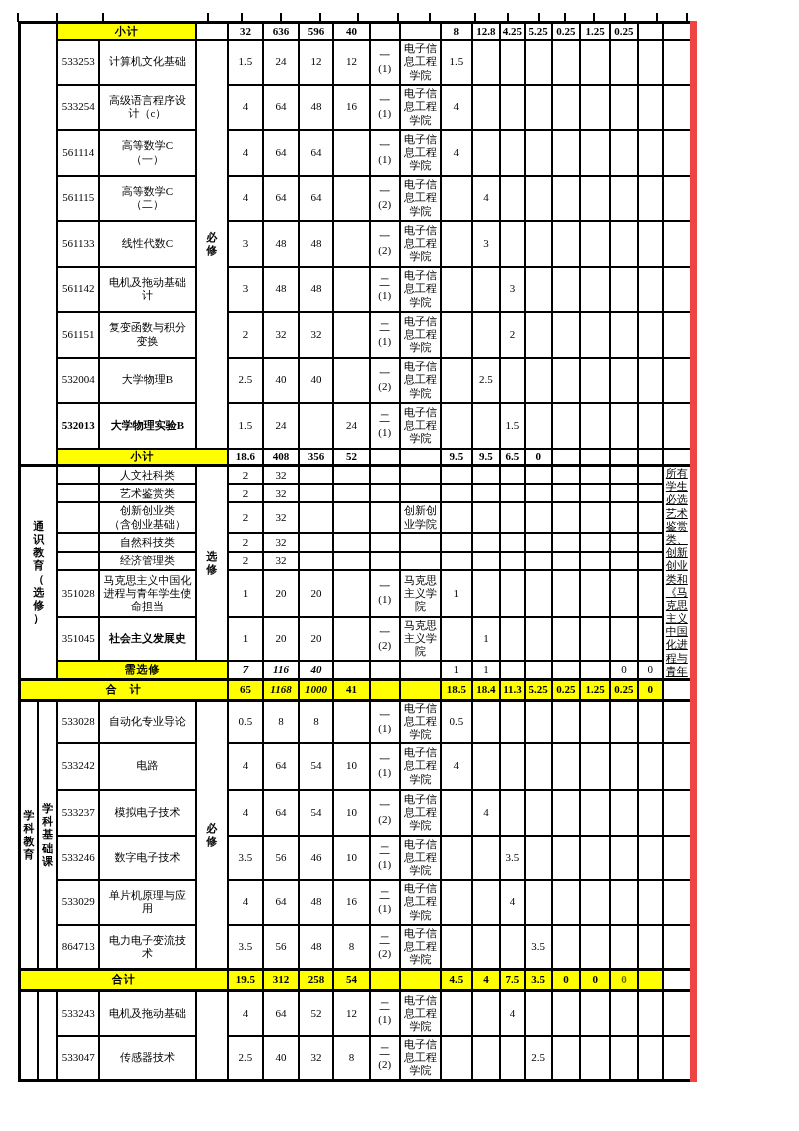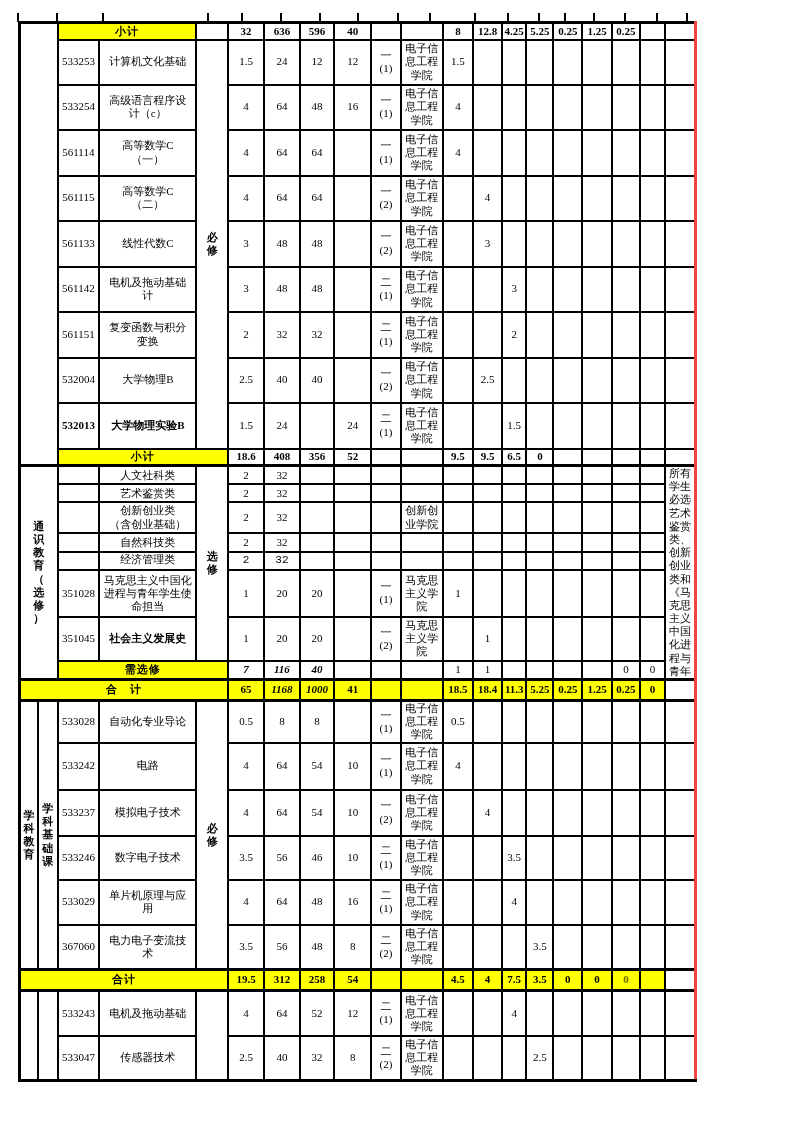--- a/index.html
+++ b/index.html
@@ -4,21 +4,21 @@
 <title>教学计划表</title>
 <style>
   html,body{margin:0;padding:0;background:#fff;}
   #page{position:relative;width:697px;height:1131px;background:#fff;overflow:hidden;
         font-family:"Liberation Serif","DejaVu Serif",serif;color:#000;}
   #grid{position:absolute;left:18px;top:21px;border-collapse:collapse;table-layout:fixed;}
   #grid td{border:2px solid #000;padding:0 1px;text-align:center;vertical-align:middle;
            font-size:11px;line-height:1.2;overflow:hidden;white-space:pre-line;word-break:break-all;}
   #grid tr.tt > td{border-top:3px solid #000;}
   #grid td.c0{border-left:3px solid #000;}
-  #grid td.cE{border-right:3px solid #ef4444;}
+  #grid td.cE{border-right:7px solid #ef4444;text-decoration:underline;}
   #grid td.cb{border-bottom:3px solid #000;}
   #grid td.nbt{border-top:none;}
   .y{background:#ffff00;}
   .b{font-weight:bold;font-size:11.5px;}
   .bi{font-weight:bold;font-style:italic;font-size:11.5px;}
   .lab{font-weight:bold;font-size:13px;letter-spacing:1px;}
   .v{font-weight:bold;font-size:12px;line-height:1.45;}
   .vl{font-weight:bold;font-size:13px;line-height:1.6;}
   .sm{font-size:9.5px;line-height:1.15;}
   .nm{font-size:11.5px;line-height:1.25;}
@@ -398,21 +398,21 @@
           <td class=""></td>
           <td class=""></td>
           <td class=""></td>
           <td class=""></td>
           <td class=""></td>
           <td class=""></td>
           <td class=""></td>
           <td class=""></td>
           <td class=""></td>
         </tr>
-        <tr style="height: 17px; font-family: Liberation Mono, monospace;">
+        <tr style="height: 17px;">
           <td class=""></td>
           <td class="nm">经济管理类</td>
           <td class="">2</td>
           <td class="">32</td>
           <td class=""></td>
           <td class=""></td>
           <td class=""></td>
           <td class=""></td>
           <td class=""></td>
           <td class=""></td>
@@ -618,21 +618,21 @@
           <td class=""></td>
           <td class="">4</td>
           <td class=""></td>
           <td class=""></td>
           <td class=""></td>
           <td class=""></td>
           <td class=""></td>
           <td class="cE"></td>
         </tr>
         <tr style="height: 45px;">
-          <td class="">367060</td>
+          <td class="">864713</td>
           <td class="nm">电力电子变流技
 术</td>
           <td class="">3.5</td>
           <td class="">56</td>
           <td class="">48</td>
           <td class="">8</td>
           <td class="sm">二
 (2)</td>
           <td class="sm">电子信
 息工程

